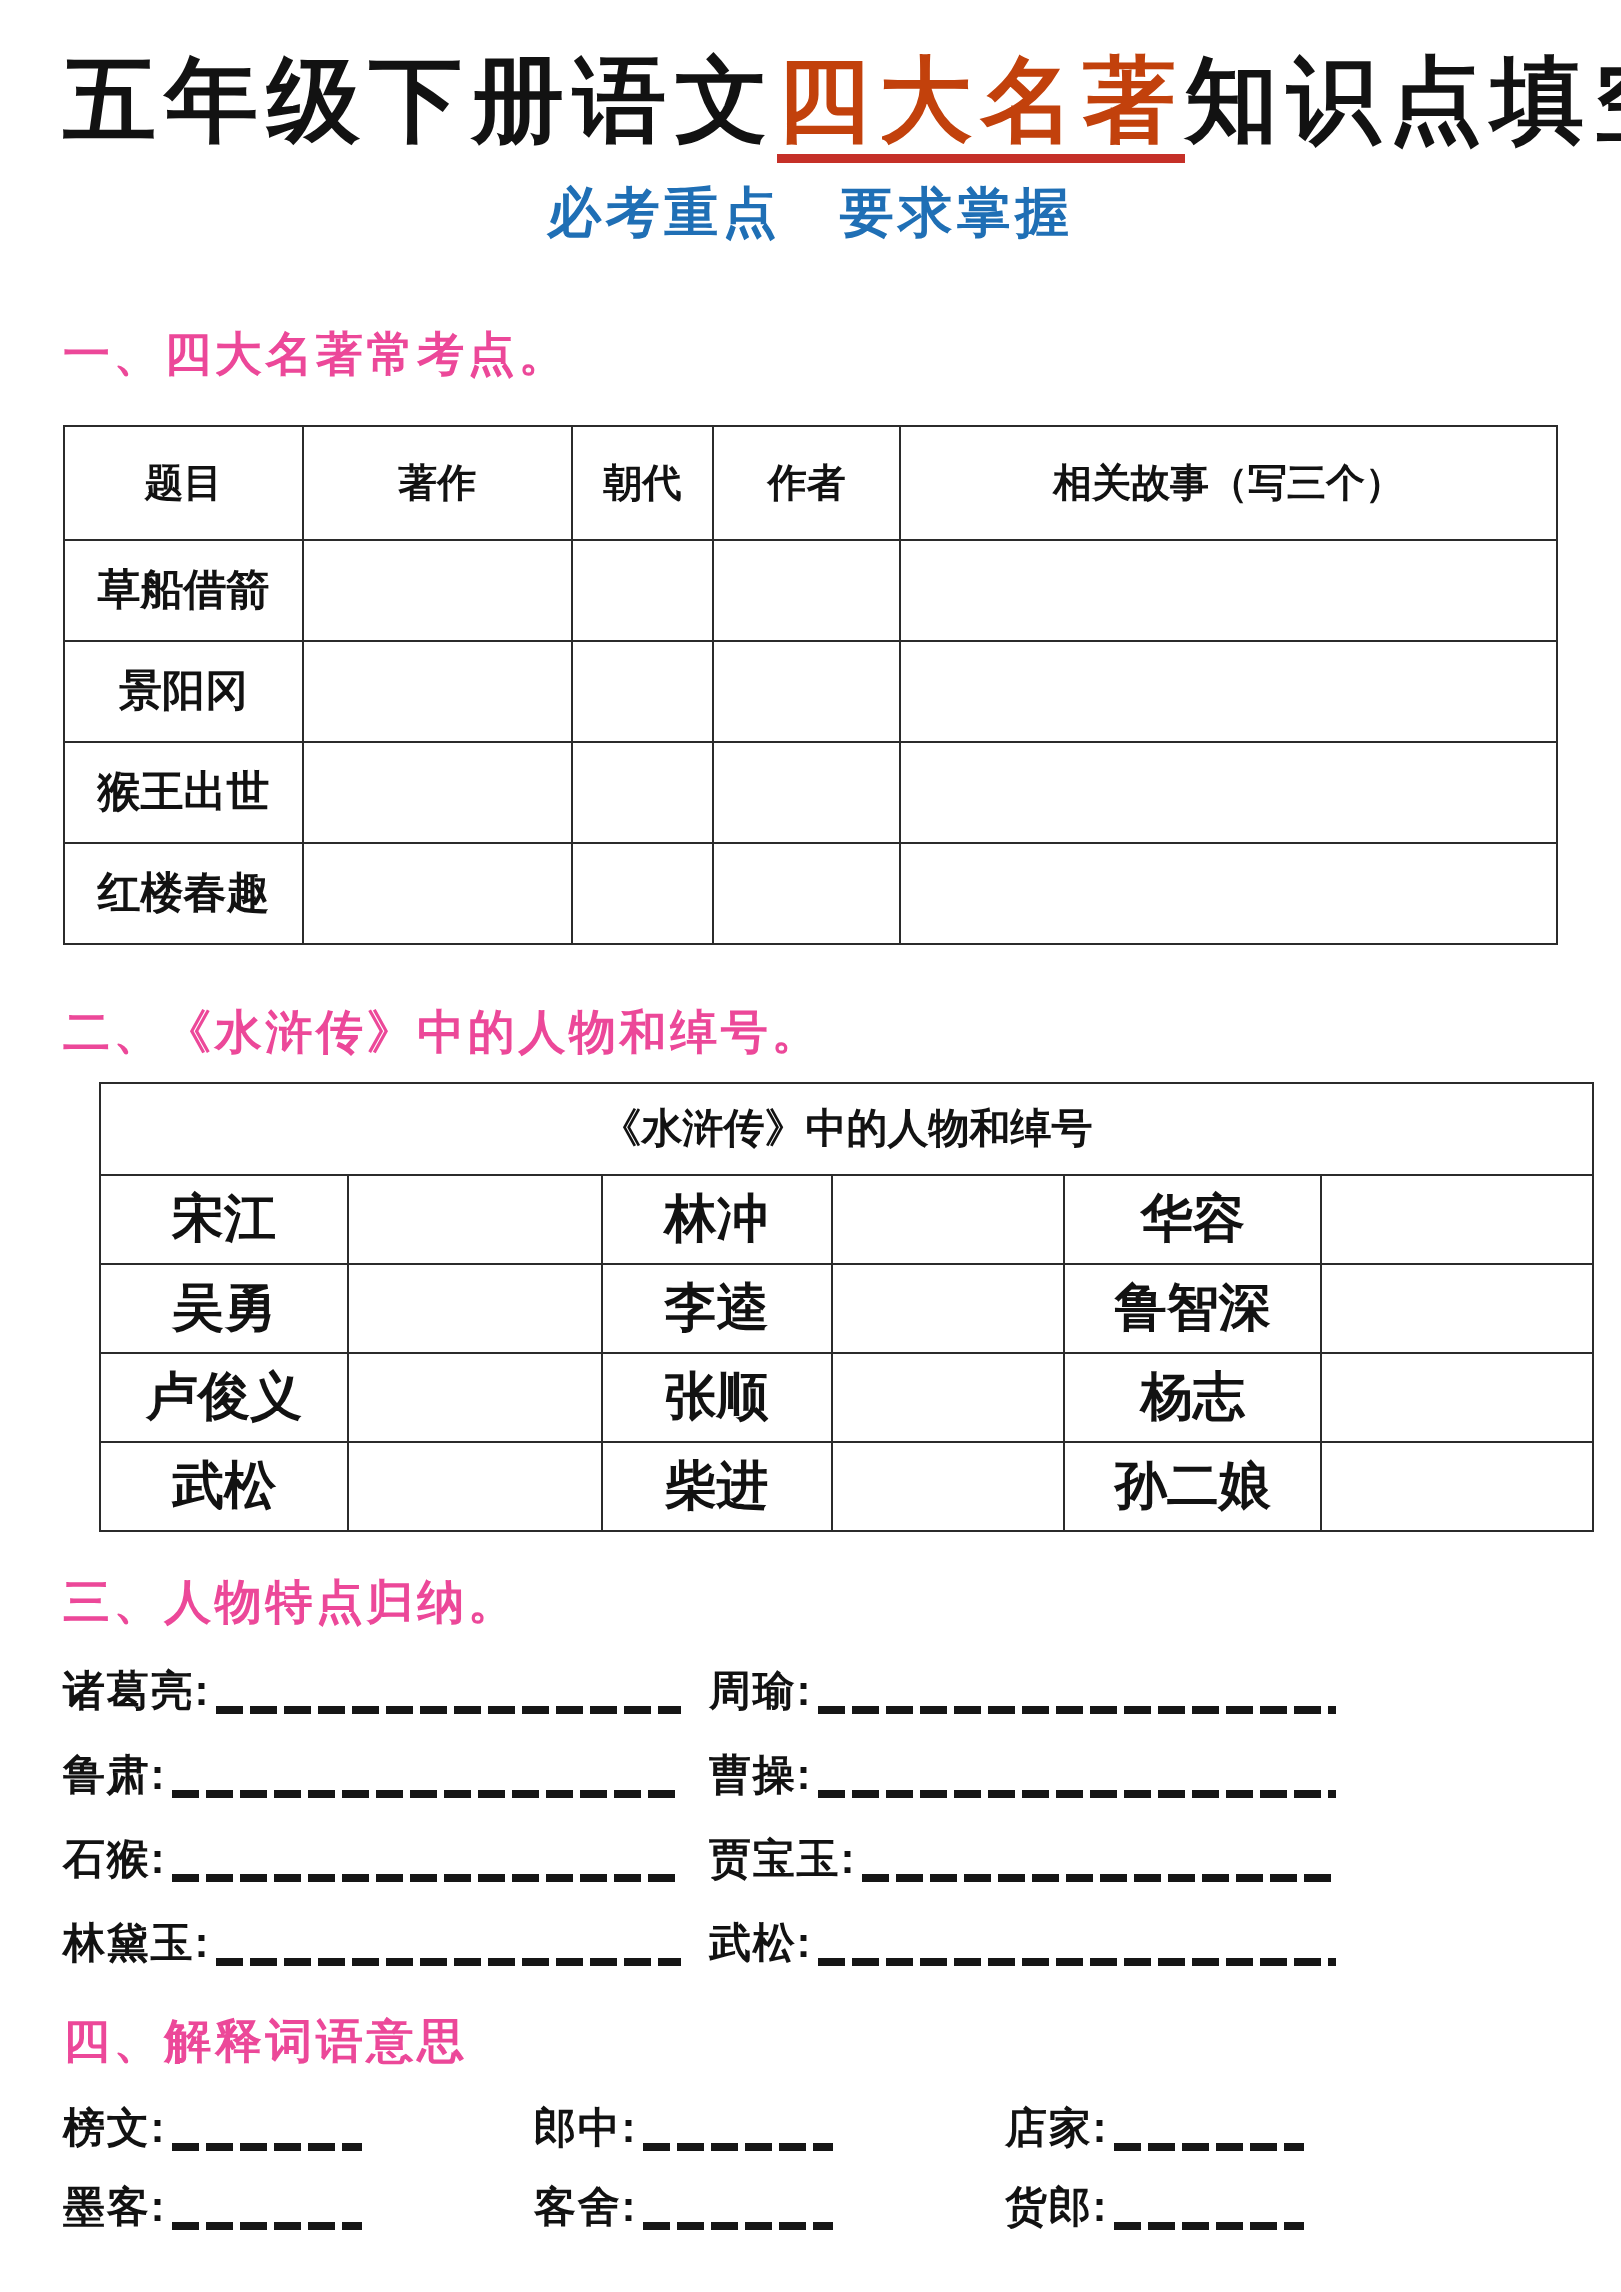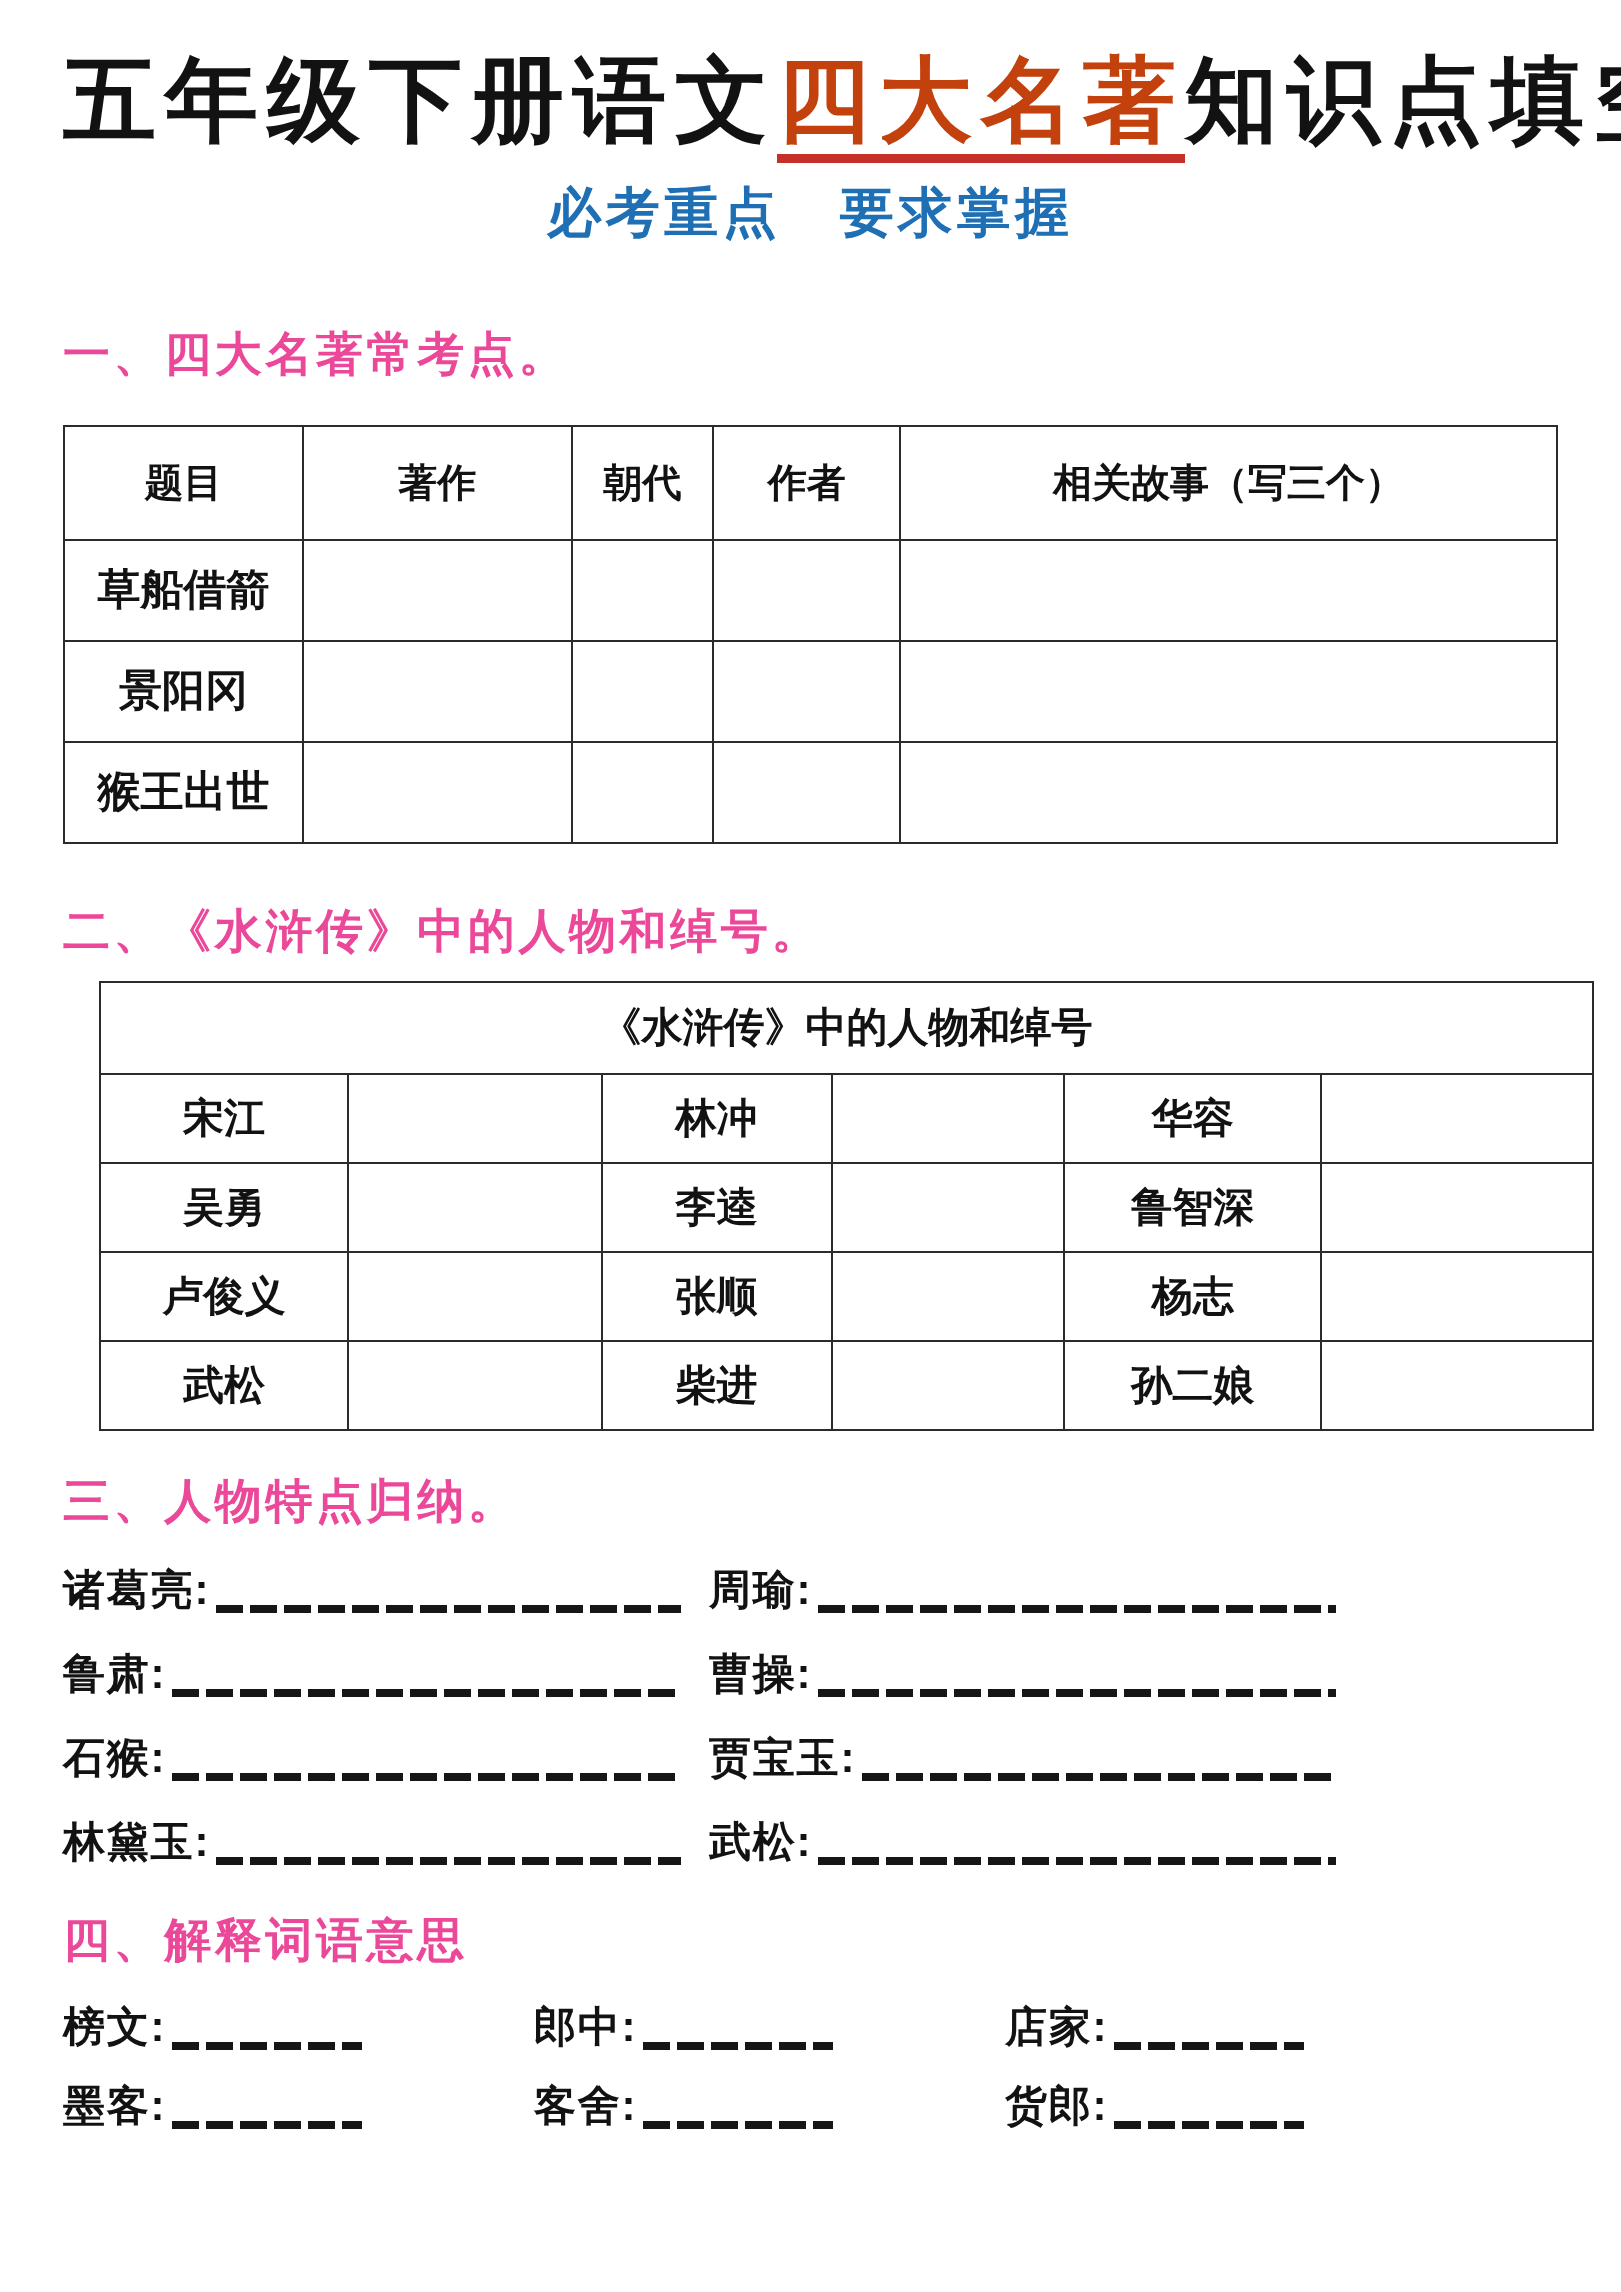--- a/index.html
+++ b/index.html
@@ -60,21 +60,21 @@
     border: 2.7px solid #2b2b2b;
     text-align: center;
     vertical-align: middle;
     font-weight: 700;
     padding: 0 5.4px;
     overflow: hidden;
   }
   .t1 th { height: 112px; font-size: 39px; font-weight: 800; }
   .t1 td { height: 99px; font-size: 43px; }
   .t2 .merged { height: 90px; font-size: 41px; font-weight: 800; }
-  .t2 td { height: 87px; font-size: 41px; }
+  .t2 td { height: 87px; font-size: 52px; }
 
   
   .pair-grid {
     margin-top: 29px;
     display: grid;
     grid-template-columns: 618px 627px;
     column-gap: 179px;
     row-gap: 36px;
     gap: 28px;
   }
@@ -137,20 +137,27 @@
           <td></td>
           <td></td>
     </tr>
     <tr>
       <td>猴王出世</td>
       <td></td>
           <td></td>
           <td></td>
           <td></td>
     </tr>
+    <tr>
+      <td>红楼春趣</td>
+      <td></td>
+          <td></td>
+          <td></td>
+          <td></td>
+    </tr>
   </tbody>
     </table>
 
   <div class="sec-heading h2">二、《水浒传》中的人物和绰号。</div>
 
   <table class="t2">
     <colgroup>
       <col style="width:16.6%">
         <col style="width:17%">
         <col style="width:15.4%">

